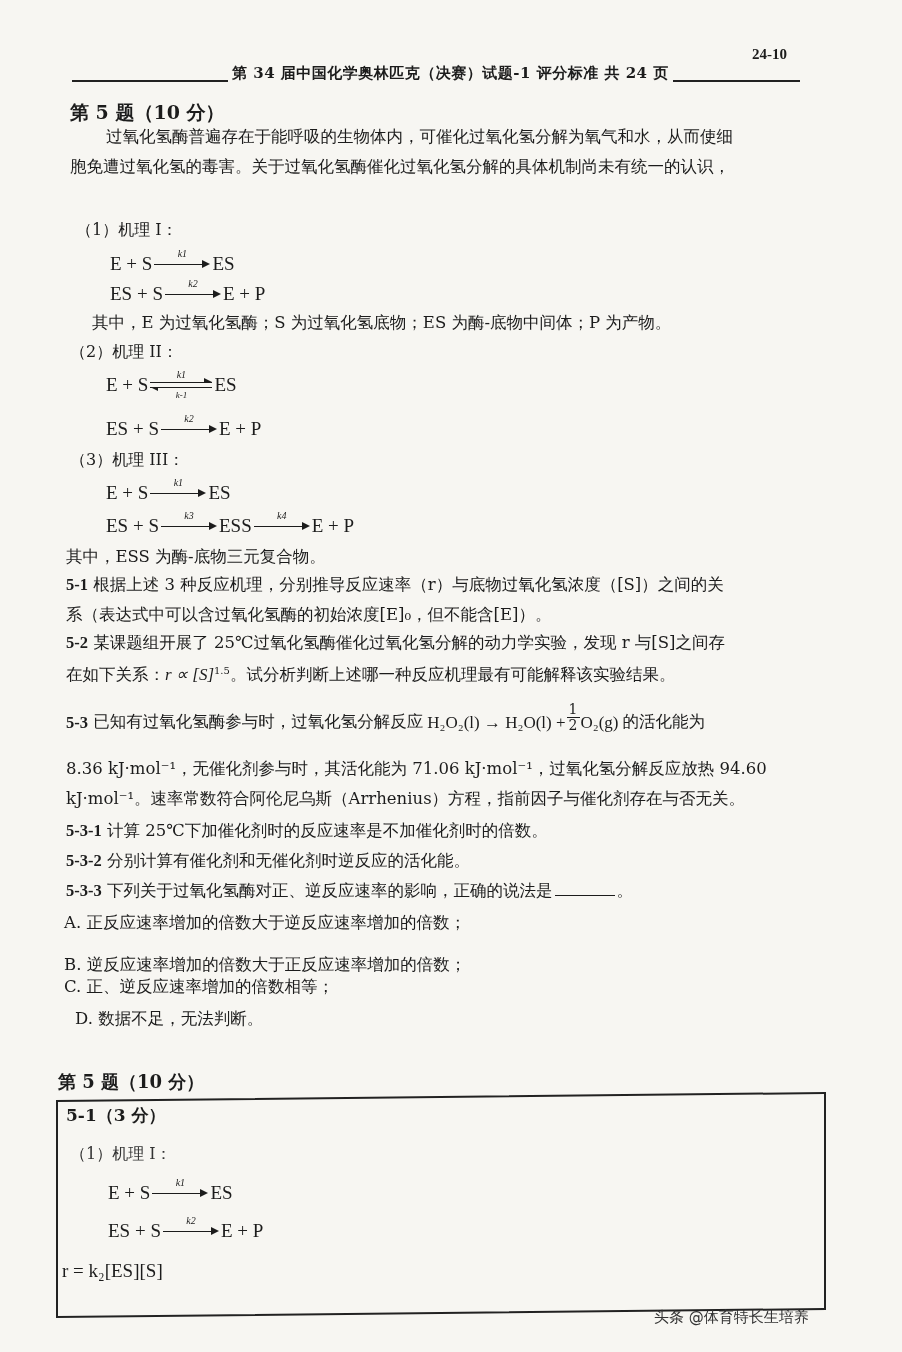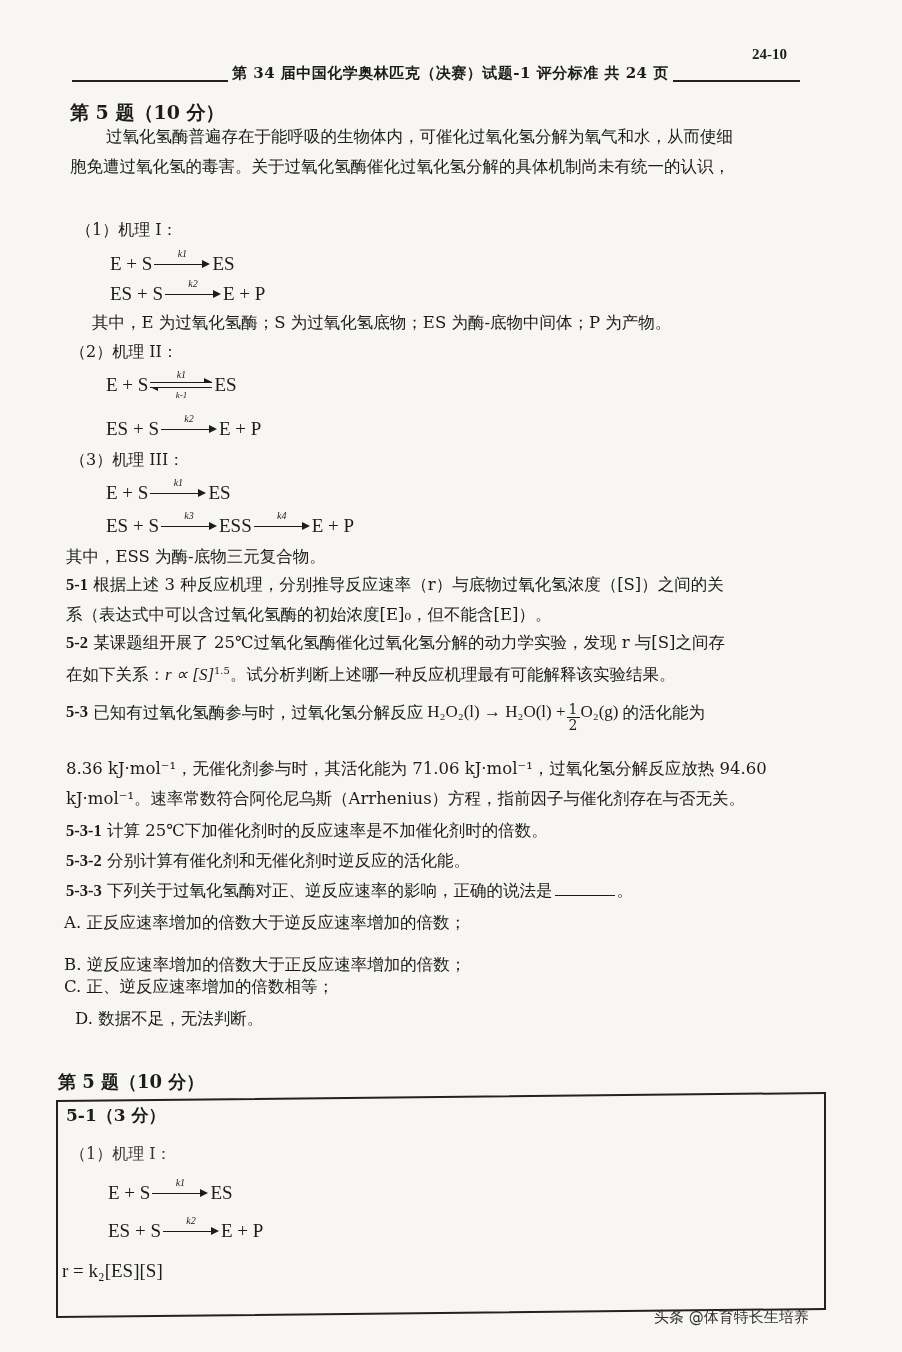--- a/index.html
+++ b/index.html
@@ -116,21 +116,21 @@
 <div class="abs line" style="left:66px; top:604px;">系（表达式中可以含过氧化氢酶的初始浓度[E]₀，但不能含[E]）。</div>
 
 <div class="abs line" style="left:66px; top:632px;">
   <span class="b">5-2</span>
   <span>某课题组开展了 25℃过氧化氢酶催化过氧化氢分解的动力学实验，发现 r 与[S]之间存</span>
 </div>
 <div class="abs line" style="left:66px; top:664px;">
   <span>在如下关系：</span><span class="chem" style="font-style:italic;">r ∝ [S]</span><sup style="font-size:10px;">1.5</sup><span>。试分析判断上述哪一种反应机理最有可能解释该实验结果。</span>
 </div>
 
-<div class="abs line" style="left:66px; top:702px; display:flex; align-items:flex-start;">
+<div class="abs line" style="left:66px; top:702px; display:flex; align-items:flex-end;">
   <span class="b">5-3</span>&nbsp;
   <span>已知有过氧化氢酶参与时，过氧化氢分解反应</span>
   <span class="chem" style="margin-left:4px;">H₂O₂(l) → H₂O(l) +</span>
   <span class="frac">
       <span class="num">1</span>
       <span>2</span>
     </span>
   <span class="chem">O₂(g)</span>
   <span style="margin-left:4px;">的活化能为</span>
 </div>

